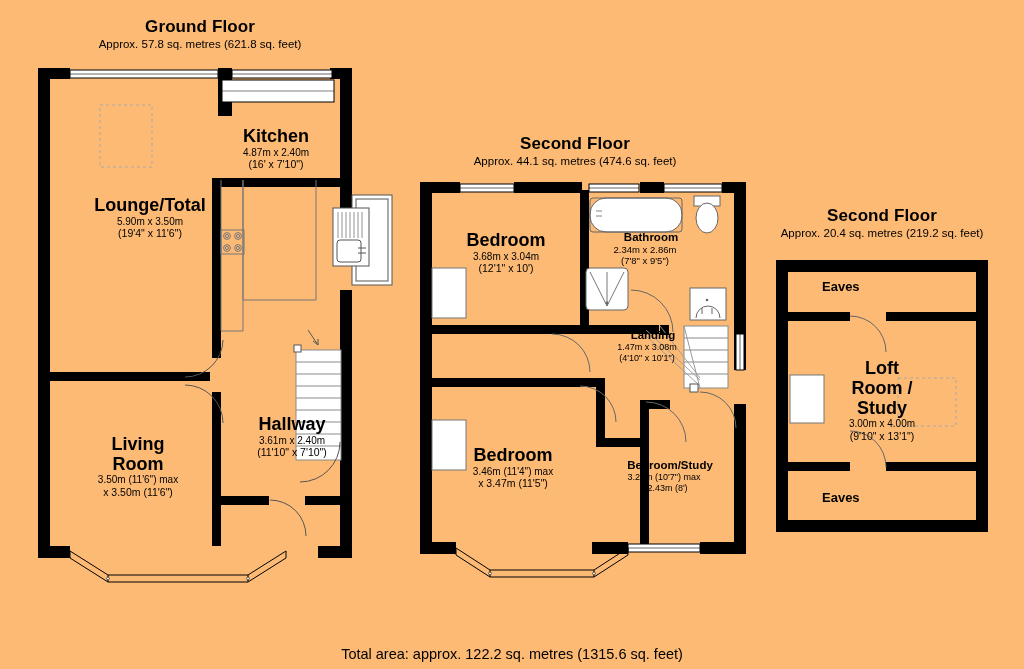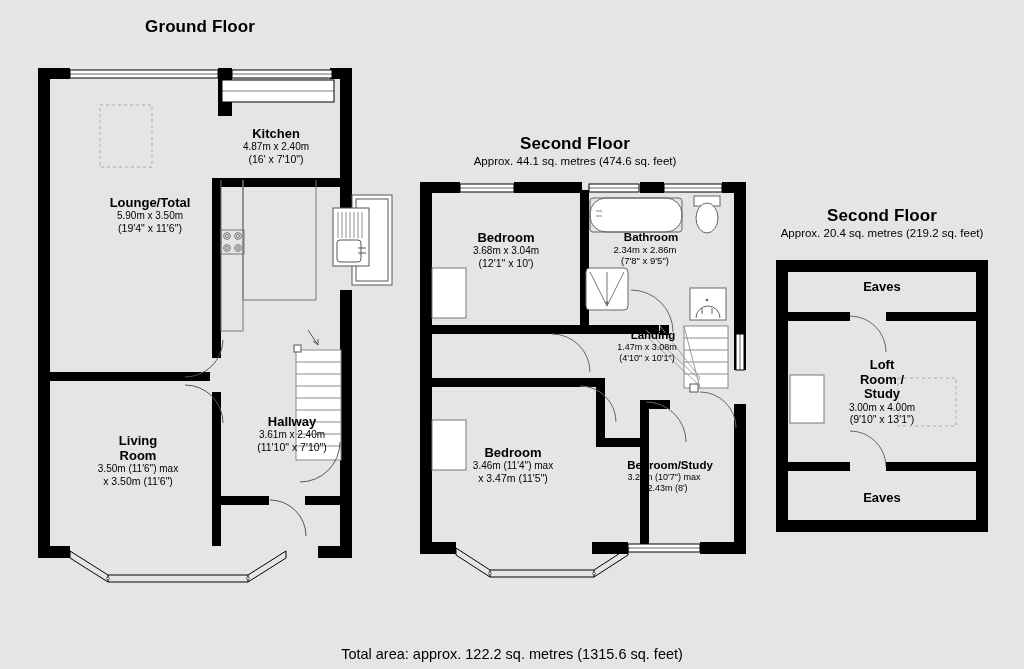--- a/index.html
+++ b/index.html
@@ -9,21 +9,21 @@
     background: #ffffff;
   }
   body {
     font-family: "Liberation Sans", sans-serif;
     color: #000000;
   }
   #page {
     position: relative;
     width: 1024px;
     height: 669px;
-    background: #e5e5e5;
+    background: #fdba74;
     overflow: hidden;
   }
   #planSvg {
     position: absolute;
     left: 0;
     top: 0;
     width: 1024px;
     height: 669px;
   }
   .floor-title {
@@ -41,38 +41,37 @@
     white-space: nowrap;
   }
   .room {
     position: absolute;
     text-align: center;
     line-height: 1.16;
     white-space: nowrap;
   }
   .room .rname {
     font-weight: bold;
-    font-size: 13px;
+    font-size: 18px;
     display: block;
   }
   .room .rname.sm {
     font-size: 11.5px;
     margin-left: 12px;
   }
   .room .rdim {
     font-size: 10px;
     display: block;
   }
   .room .rdim2 {
     font-size: 10.5px;
     display: block;
   }
   .eaves {
     position: absolute;
-    text-align: center;
     font-weight: bold;
     font-size: 13px;
     white-space: nowrap;
   }
   .total {
     position: absolute;
     text-align: center;
     font-size: 14.5px;
     white-space: nowrap;
   }
@@ -348,20 +347,21 @@
       <rect x="790" y="375" width="34" height="48" fill="#ffffff" stroke="#777777" stroke-width="1"></rect>
 
       <g fill="none" stroke="#666666" stroke-width="1">
         <path d="M850,316 A36,36 0 0 1 886,352"></path>
         <path d="M886,467 A36,36 0 0 0 850,431"></path>
       </g>
     </g>
   </svg>
 
   <div class="floor-title" style="left:90px; top:17px; width:220px;">Ground Floor</div>
+  <div class="floor-sub" style="left:60px; top:38px; width:280px;">Approx. 57.8 sq. metres (621.8 sq. feet)</div>
 
   <div class="room" style="left:50px; top:195px; width:200px;">
     <span class="rname">Lounge/Total</span>
     <span class="rdim">5.90m x 3.50m</span>
     <span class="rdim2">(19'4" x 11'6")</span>
   </div>
 
   <div class="room" style="left:216px; top:126px; width:120px;">
     <span class="rname">Kitchen</span>
     <span class="rdim">4.87m x 2.40m</span>

